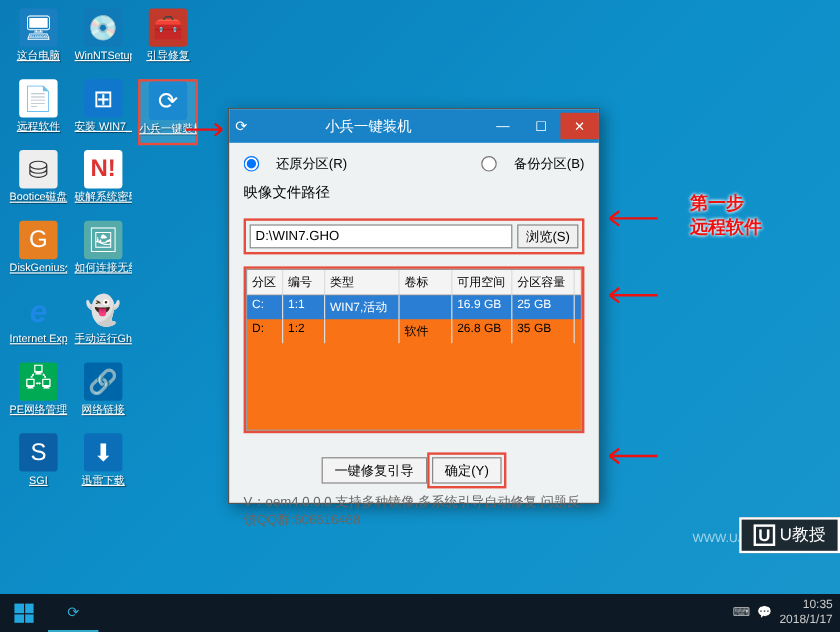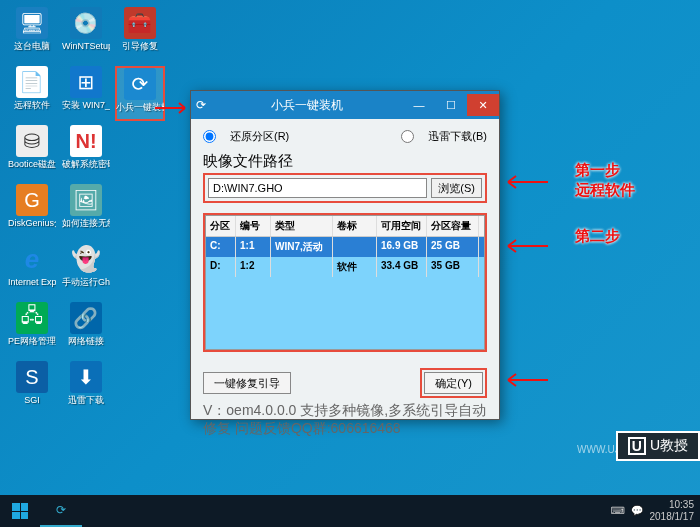--- a/index.html
+++ b/index.html
@@ -18,21 +18,21 @@
   display: inline-flex; flex-direction: column;
   align-items: center; justify-content: flex-start;
   color: #fff; font-size: 9px; text-align: center;
   margin: 2px; vertical-align: top; cursor: pointer;
 }
 .desktop-icon .ico {
   width: 32px; height: 32px; margin-bottom: 2px;
   display: flex; align-items: center; justify-content: center;
   font-size: 20px; border-radius: 3px;
 }
-.desktop-icon .lbl { line-height: 11px; text-shadow: 1px 1px 1px rgba(0,0,0,0.5); white-space: nowrap; overflow: hidden; width: 48px; }
+.desktop-icon .lbl { line-height: 11px; text-shadow: 1px 1px 1px rgba(0,0,0,0.5); white-space: nowrap; overflow: hidden; width: 48px; text-decoration: underline; }
 .row { display: flex; }
 .selected-icon { border: 2px solid #e74c3c; background: rgba(255,255,255,0.15); }
 
 
 .dialog {
   position: absolute;
   left: 190px; top: 90px;
   width: 310px; height: 330px;
   background: #eef2f3;
   border: 1px solid #555;
@@ -42,36 +42,36 @@
   height: 28px; background: #1a83c7;
   display: flex; align-items: center; color: #fff;
 }
 .titlebar .ticon { width: 20px; text-align: center; }
 .titlebar .ttitle { flex: 1; text-align: center; font-size: 12px; }
 .titlebar .tbtn { width: 32px; height: 22px; display: flex; align-items: center; justify-content: center; font-size: 11px; }
 .titlebar .tclose { background: #d04030; }
 .dlg-body { padding: 10px 12px; }
 .radio-row { display: flex; justify-content: space-between; font-size: 11px; margin-bottom: 8px; }
 .radio-item { display: flex; align-items: center; gap: 14px; }
-.path-label { font-size: 15px; margin-bottom: 2px; display:block;}
+.path-label { font-size: 12px; margin-bottom: 13px; display:block;}
 .path-row { display: flex; gap: 4px; border: 2px solid #e74c3c; padding: 3px; }
 .path-input { flex: 1; height: 20px; border: 1px solid #888; font-size: 11px; padding: 0 4px; background:#fff;}
 .browse-btn { height: 20px; padding: 0 6px; font-size: 11px; border: 1px solid #888; background: #f0f0f0; }
 .part-table { margin-top: 10px; border: 2px solid #e74c3c; }
-.part-inner { border: 1px solid #999; background: #7dd3fc; font-weight: bold; }
+.part-inner { border: 1px solid #999; background: #f97316; }
 .thead { display: flex; background: #f4f4f4; border-bottom:1px solid #ccc; }
 .th, .td { font-size: 10px; padding: 3px 4px; border-right:1px solid #ddd; overflow:hidden; white-space:nowrap;}
 .tbody .trow { display: flex; }
 .trow.sel { background: #2a7fd4; color: #fff; }
 .col0{width:30px}.col1{width:35px}.col2{width:62px}.col3{width:44px}.col4{width:50px}.col5{width:52px}
 .tbody-pad { height: 72px; }
-.dlg-footer { display: flex; justify-content: space-between; padding: 6px 12px 2px; align-items:center;}
+.dlg-footer { display: flex; justify-content: center; padding: 6px 12px 2px; align-items:center;}
 .fbtn { height: 22px; padding: 0 10px; font-size: 11px; border: 1px solid #888; background: #f4f4f4; }
 .ok-wrap { border: 2px solid #e74c3c; padding: 2px; }
-.version { font-size: 14px; color: #666; padding: 2px 12px 6px; }
+.version { font-size: 11px; color: #666; padding: 2px 12px 6px; }
 
 
 .annot { position: absolute; color: #e11; font-weight: bold; font-size: 15px; text-shadow: 0 0 3px #fff, 0 0 3px #fff; line-height: 20px; margin-left: 20px; }
 
 
 .taskbar {
   position: absolute; bottom: 0; left: 0; right: 0;
   height: 32px; background: #0d1a26;
   display: flex; align-items: center;
 }
@@ -187,21 +187,21 @@
       <div class="tbtn tclose">✕</div>
     </div>
     <div class="dlg-body">
       <div class="radio-row">
         <label class="radio-item">
             <input type="radio" checked="" style="">
             <span>还原分区(R)</span>
           </label>
         <label class="radio-item">
             <input type="radio" style="">
-            <span>迅雷下载(B)</span>
+            <span>备份分区(B)</span>
           </label>
       </div>
       <span class="path-label">映像文件路径</span>
       <div class="path-row">
         <input class="path-input" value="D:\WIN7.GHO" style="">
         <button class="browse-btn">浏览(S)</button>
       </div>
       <div class="part-table">
         <div class="part-inner">
           <div class="thead">
@@ -219,21 +219,21 @@
               <div class="td col2">WIN7,活动</div>
               <div class="td col3"></div>
               <div class="td col4">16.9 GB</div>
               <div class="td col5">25 GB</div>
             </div>
             <div class="trow">
               <div class="td col0">D:</div>
               <div class="td col1">1:2</div>
               <div class="td col2"></div>
               <div class="td col3">软件</div>
-              <div class="td col4">33.4 GB</div>
+              <div class="td col4">26.8 GB</div>
               <div class="td col5">35 GB</div>
             </div>
             <div class="tbody-pad"></div>
           </div>
         </div>
       </div>
     </div>
     <div class="dlg-footer">
       <button class="fbtn">一键修复引导</button>
       <span class="ok-wrap"><button class="fbtn">确定(Y)</button></span>
@@ -249,21 +249,20 @@
     </svg>
   <svg style="position:absolute; left:500px; top:370px;" width="50" height="20">
       <path d="M48 10 L8 10 M8 10 L16 4 M8 10 L16 16" stroke="#e11" stroke-width="2" fill="none"></path>
     </svg>
 
   <div class="annot" style="left:555px; top:160px;">
     <div>第一步</div>
       <div>远程软件</div>
   </div>
   <div class="annot" style="left:555px; top:226px;">
-    <div>第二步</div>
   </div>
 
   <div class="watermark">WWW.UJIAOSHOU.COM</div>
   <div class="logo-badge">
       <span class="q">U</span>
       <span>U教授</span>
     </div>
 </div>
 
 <div class="taskbar">

